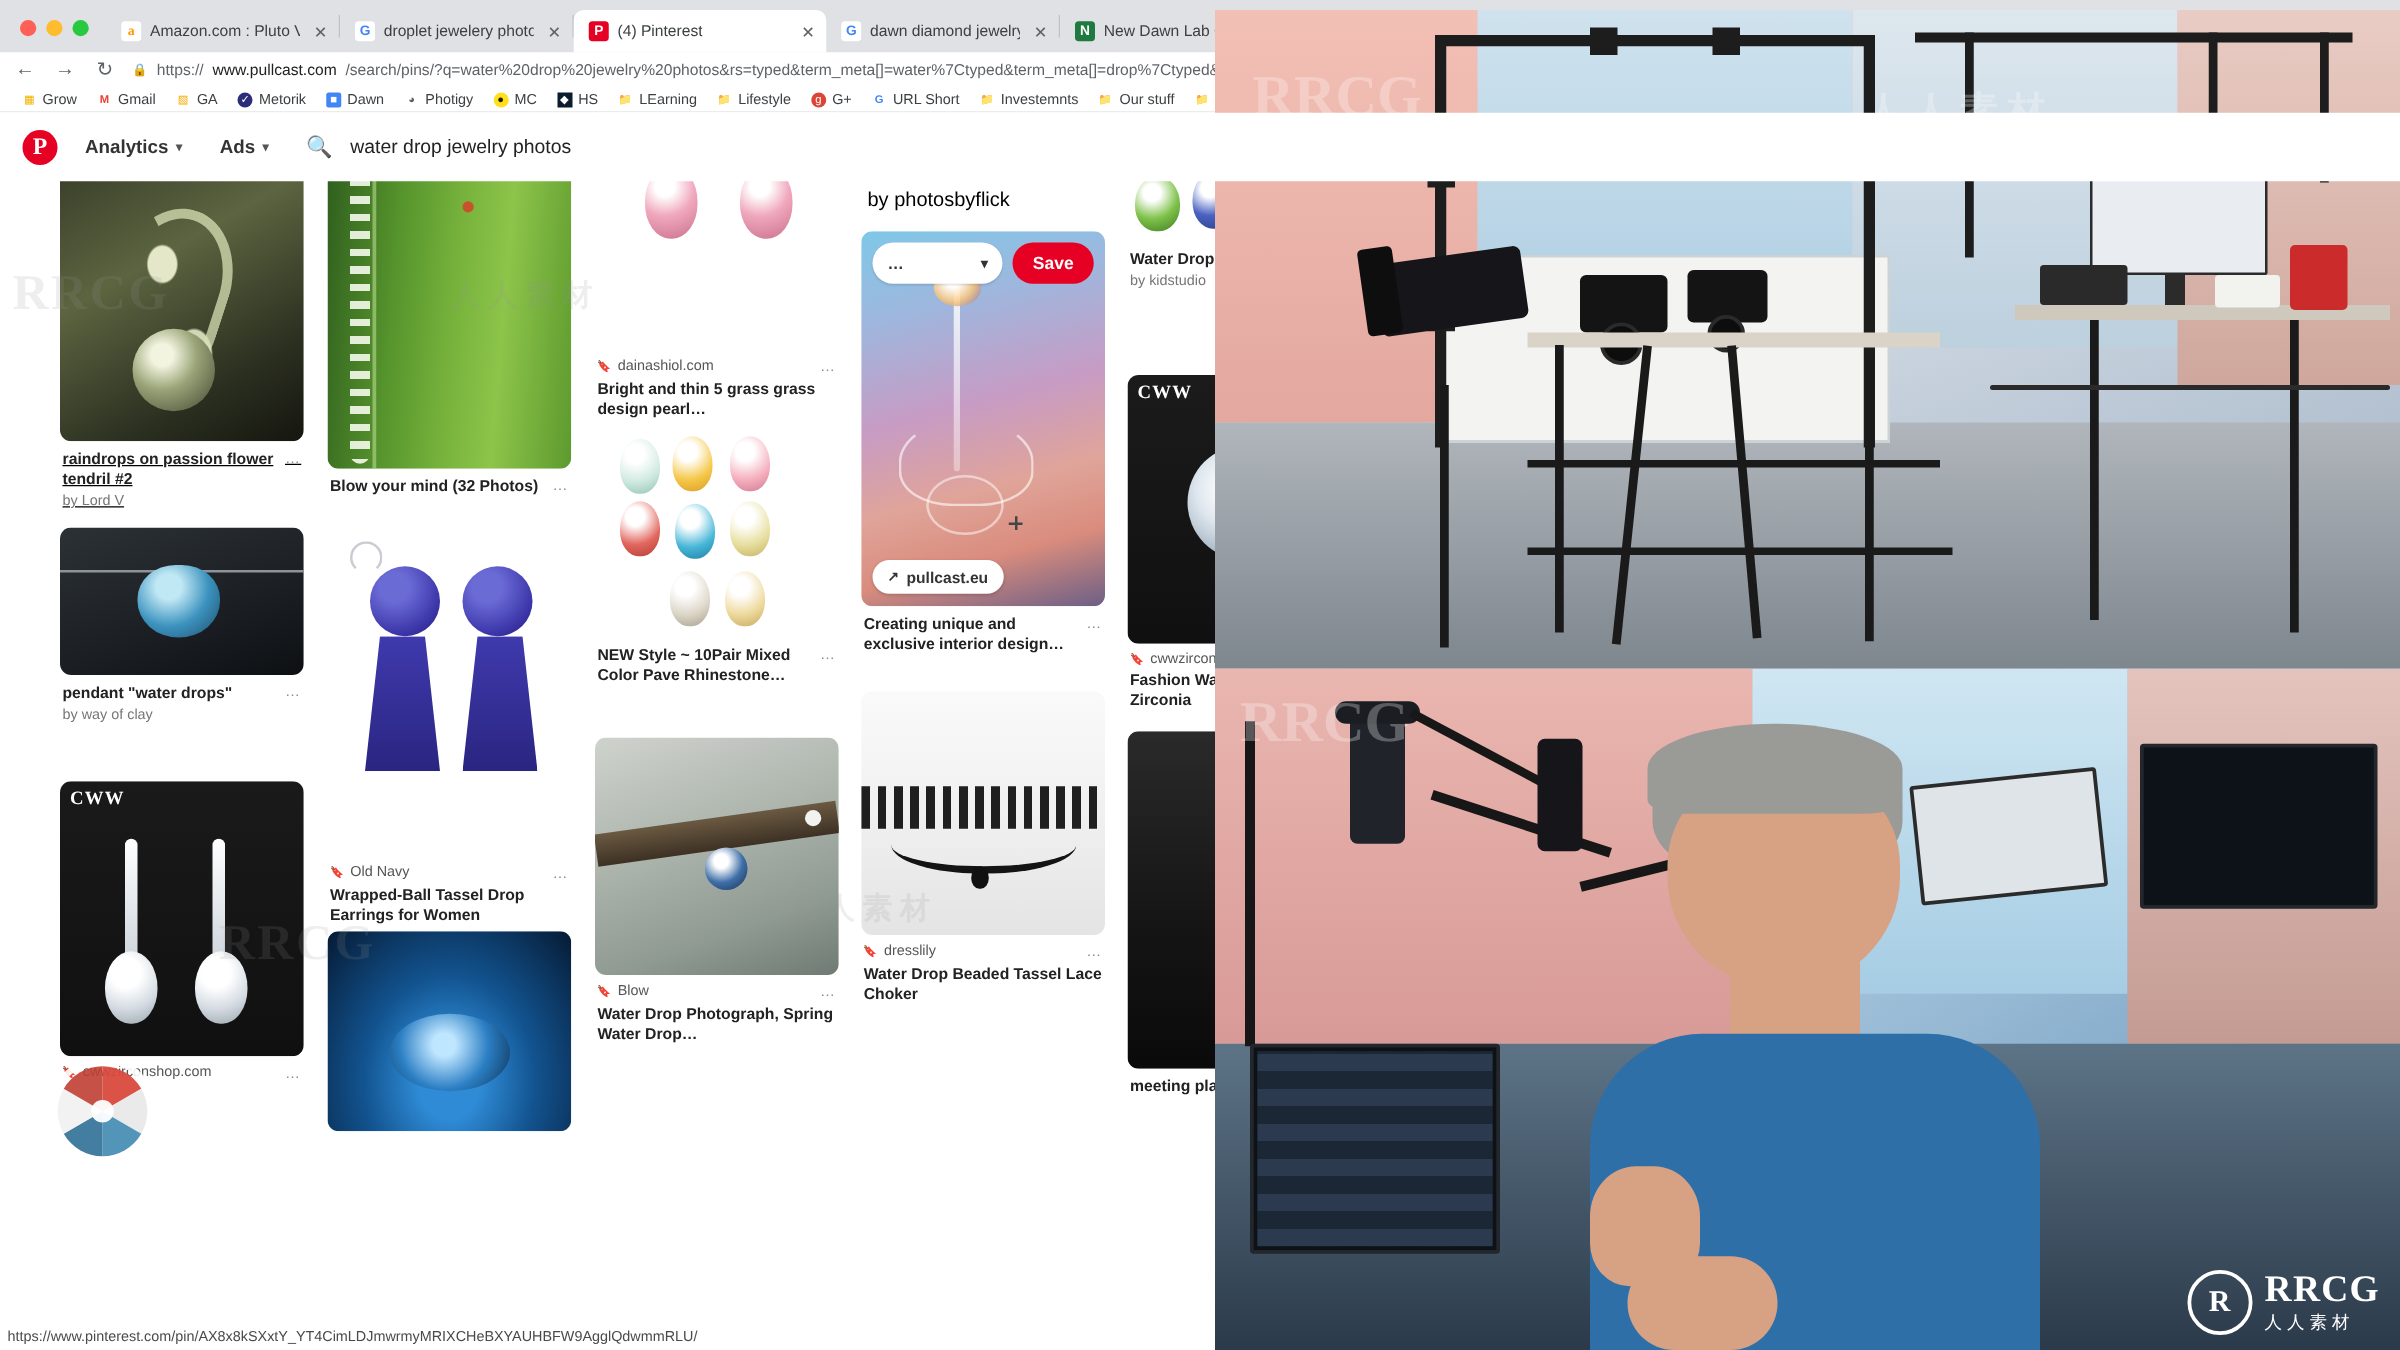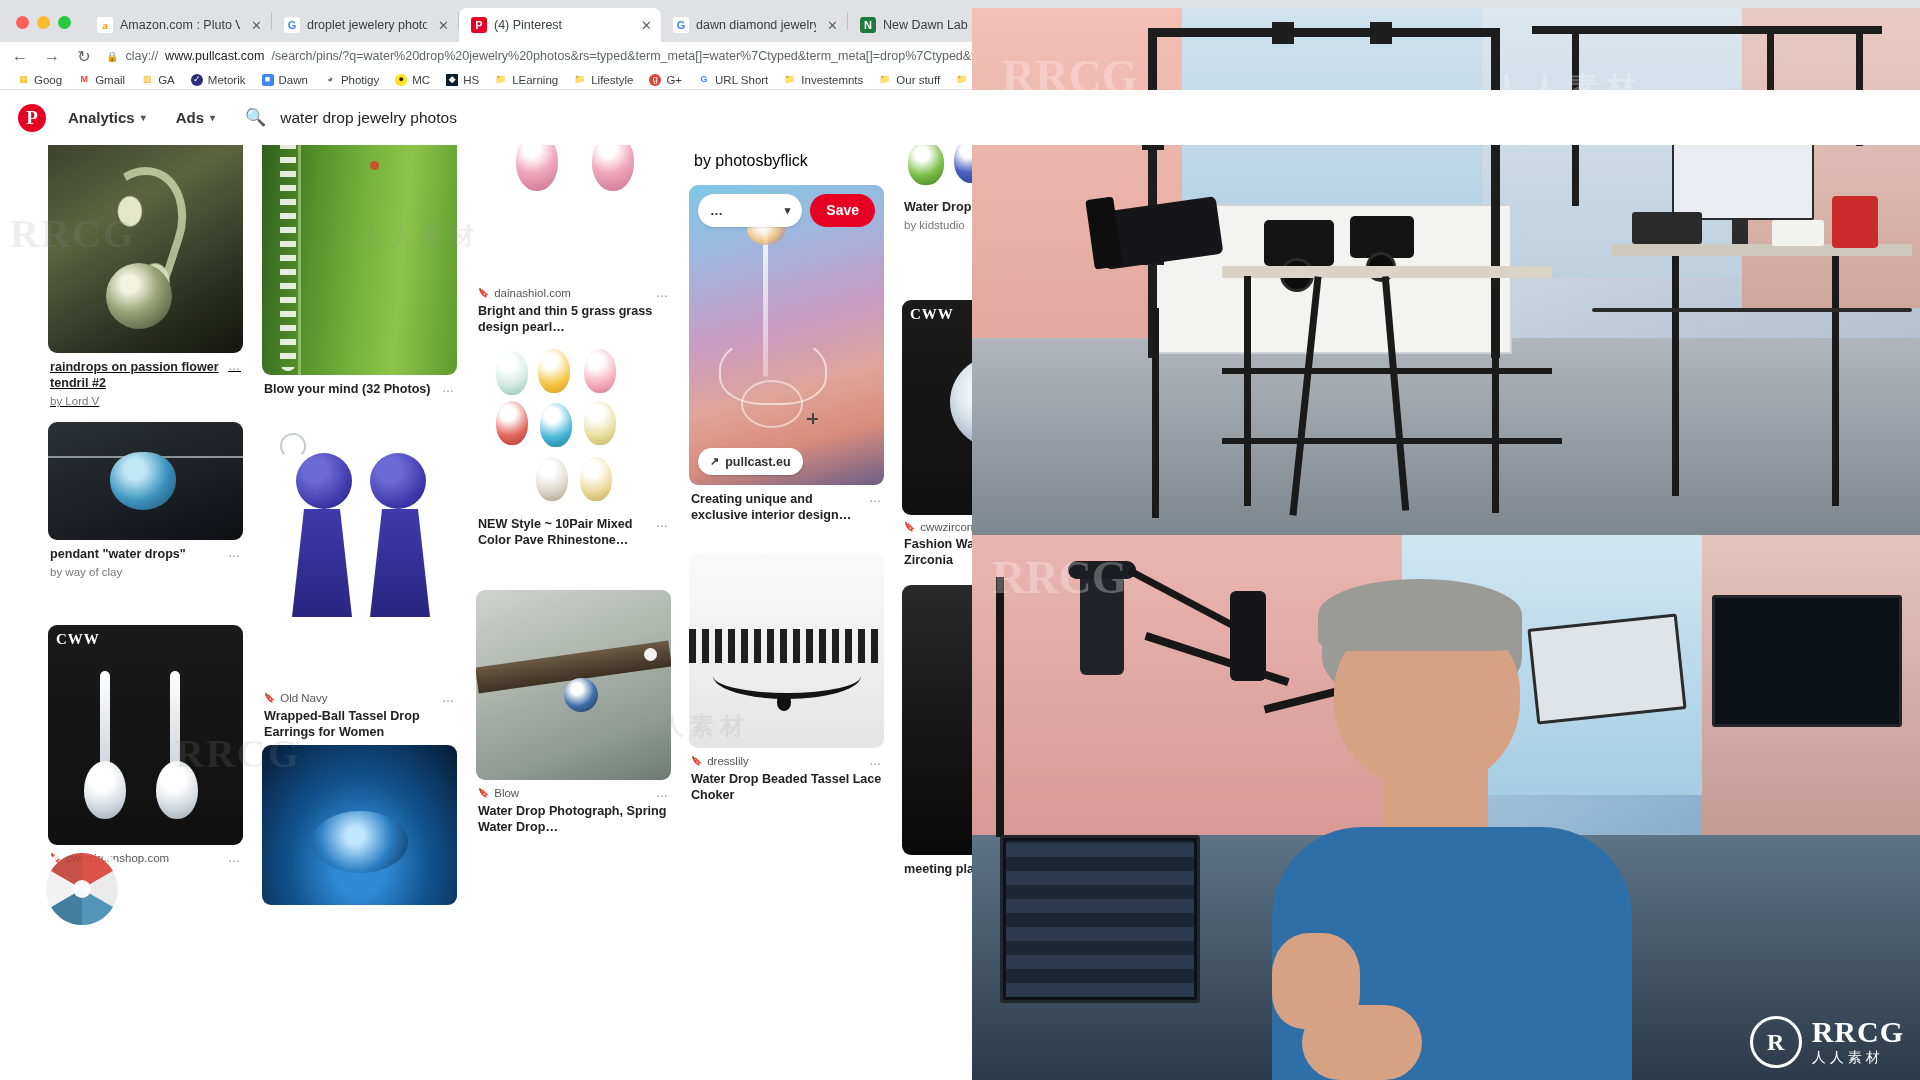--- a/index.html
+++ b/index.html
@@ -303,30 +303,30 @@
 
     </div>
   </div>
 
   <div id="toolbar">
     <span class="navbtn">←</span>
     <span class="navbtn">→</span>
     <span class="navbtn">↻</span>
     <div id="urlbar">
       <span class="lock">🔒</span>
-      <span class="u-scheme">clay://</span>
+      <span class="u-scheme">https://</span>
         <span class="u-host">www.pullcast.com</span>
         <span class="u-path">/search/pins/?q=water%20drop%20jewelry%20photos&amp;rs=typed&amp;term_meta[]=water%7Ctyped&amp;term_meta[]=drop%7Ctyped&amp;term_meta[]=jew</span>
     </div>
   </div>
 
   <div id="bookmarks">
     <div class="bm">
       <span class="bmi bmi-apps">▦</span>
-      <span>Goog</span>
+      <span>Grow</span>
       </div>
     <div class="bm">
       <span class="bmi bmi-gmail">M</span>
       <span>Gmail</span>
       </div>
     <div class="bm">
       <span class="bmi bmi-ga">▧</span>
       <span>GA</span>
       </div>
     <div class="bm">
@@ -720,20 +720,23 @@
         <path d="M44 8 A36 36 0 0 1 75 26 L44 44 Z" fill="#d94a3d" opacity="0.95"></path>
         <path d="M75 26 A36 36 0 0 1 75 62 L44 44 Z" fill="#e8e8e8" opacity="0.9"></path>
         <path d="M75 62 A36 36 0 0 1 44 80 L44 44 Z" fill="#4a8fb5" opacity="0.95"></path>
         <path d="M44 80 A36 36 0 0 1 13 62 L44 44 Z" fill="#2f6f96" opacity="0.9"></path>
         <path d="M13 62 A36 36 0 0 1 13 26 L44 44 Z" fill="#f0f0f0" opacity="0.85"></path>
         <path d="M13 26 A36 36 0 0 1 44 8 L44 44 Z" fill="#c03f33" opacity="0.9"></path>
         <circle cx="44" cy="44" r="9" fill="#ffffff" opacity="0.95"></circle>
       </svg>
     </div>
 
+    <div id="statusbar">
+      <span>https://www.pinterest.com/pin/AX8x8kSXxtY_YT4CimLDJmwrmyMRIXCHeBXYAUHBFW9AgglQdwmmRLU/</span>
+    </div>
 
   </div>
 </div>
 
 <div id="video-top">
 
   <div class="vs" style="left:0;top:0;width:210px;height:330px;background:linear-gradient(180deg,#f3c0b5,#e3a89f);"></div>
   <div class="vs" style="left:210px;top:0;width:300px;height:300px;background:linear-gradient(180deg,#cfe2ee,#a9cbe0);"></div>
   <div class="vs" style="left:510px;top:0;width:260px;height:270px;background:linear-gradient(180deg,#dde7ee,#bdd0de);"></div>
   <div class="vs" style="left:770px;top:0;width:178px;height:300px;background:linear-gradient(180deg,#e9ccc4,#cfa79c);"></div>

